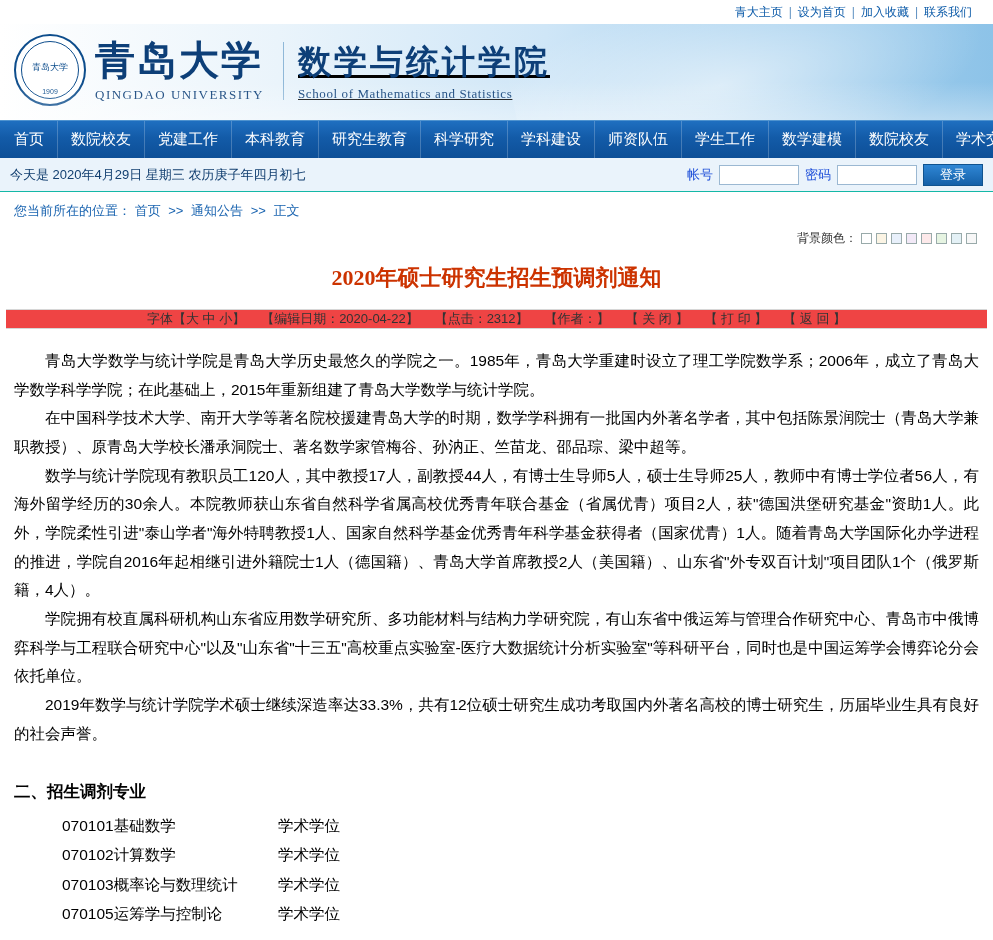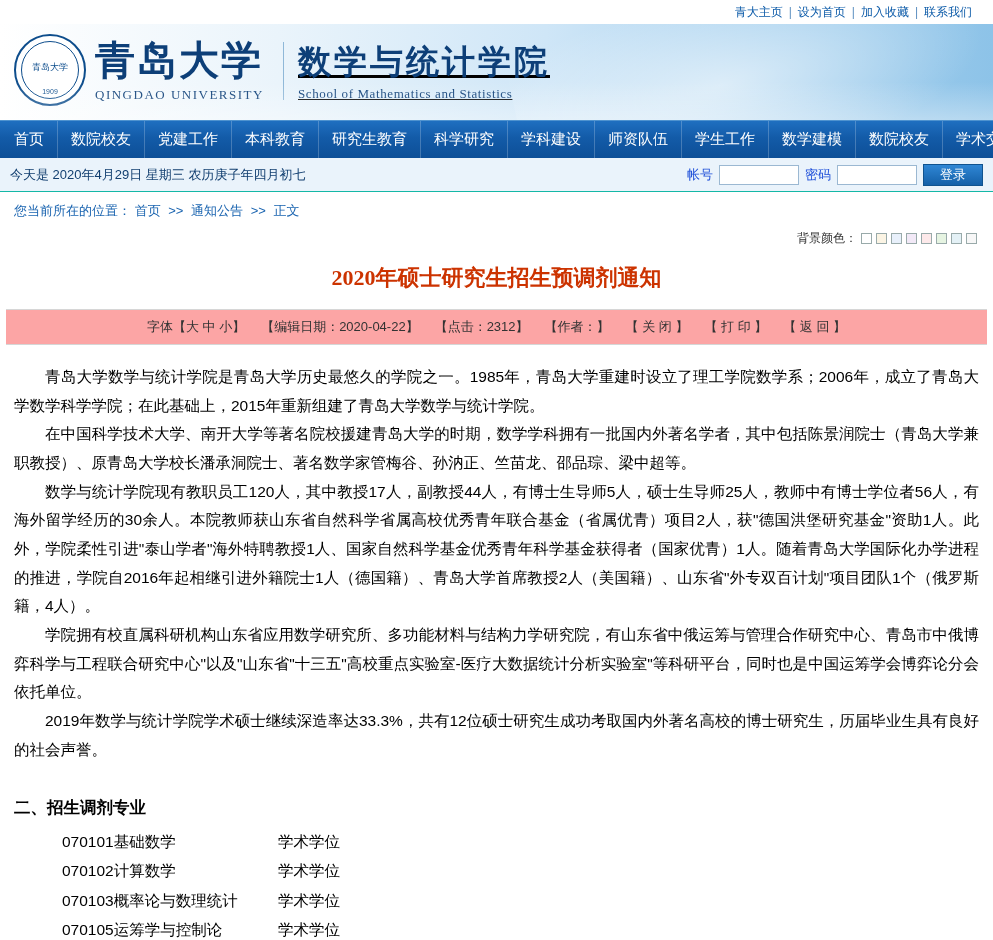--- a/index.html
+++ b/index.html
@@ -176,22 +176,22 @@
     text-align: center;
     color: #cc3300;
     font-size: 22px;
     font-weight: bold;
     padding: 14px 0 16px;
     font-family: "Liberation Serif", serif;
   }
   .meta {
     border-top: 1px solid #d6d6d6;
     border-bottom: 1px solid #d6d6d6;
-    background: #fca5a5;
-    height: 36px;
+    background: #ef4444;
+    height: 20px;
     display:flex; align-items:center; justify-content:center;
     gap: 16px;
     font-size: 13px;
     color: #333;
     margin: 0 6px;
   }
   .meta span.seg { white-space: nowrap; }
   .meta a { color:#333; text-decoration:none; }
 
   .content {

